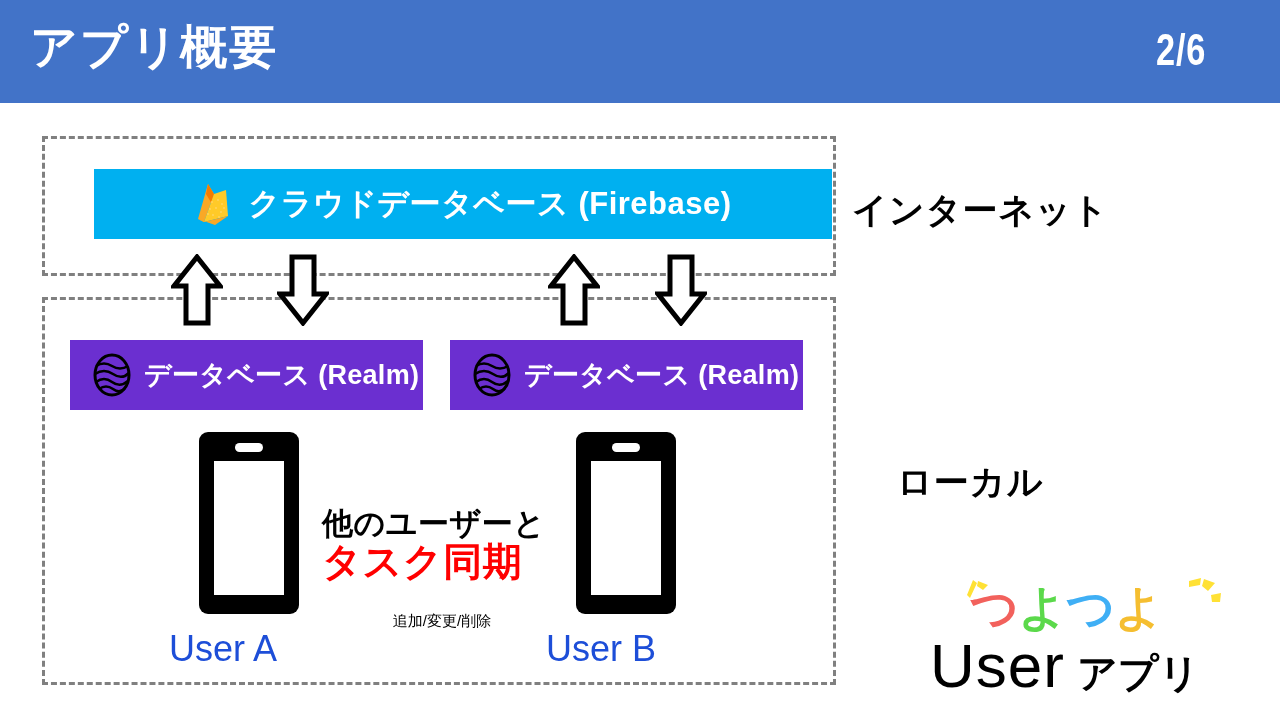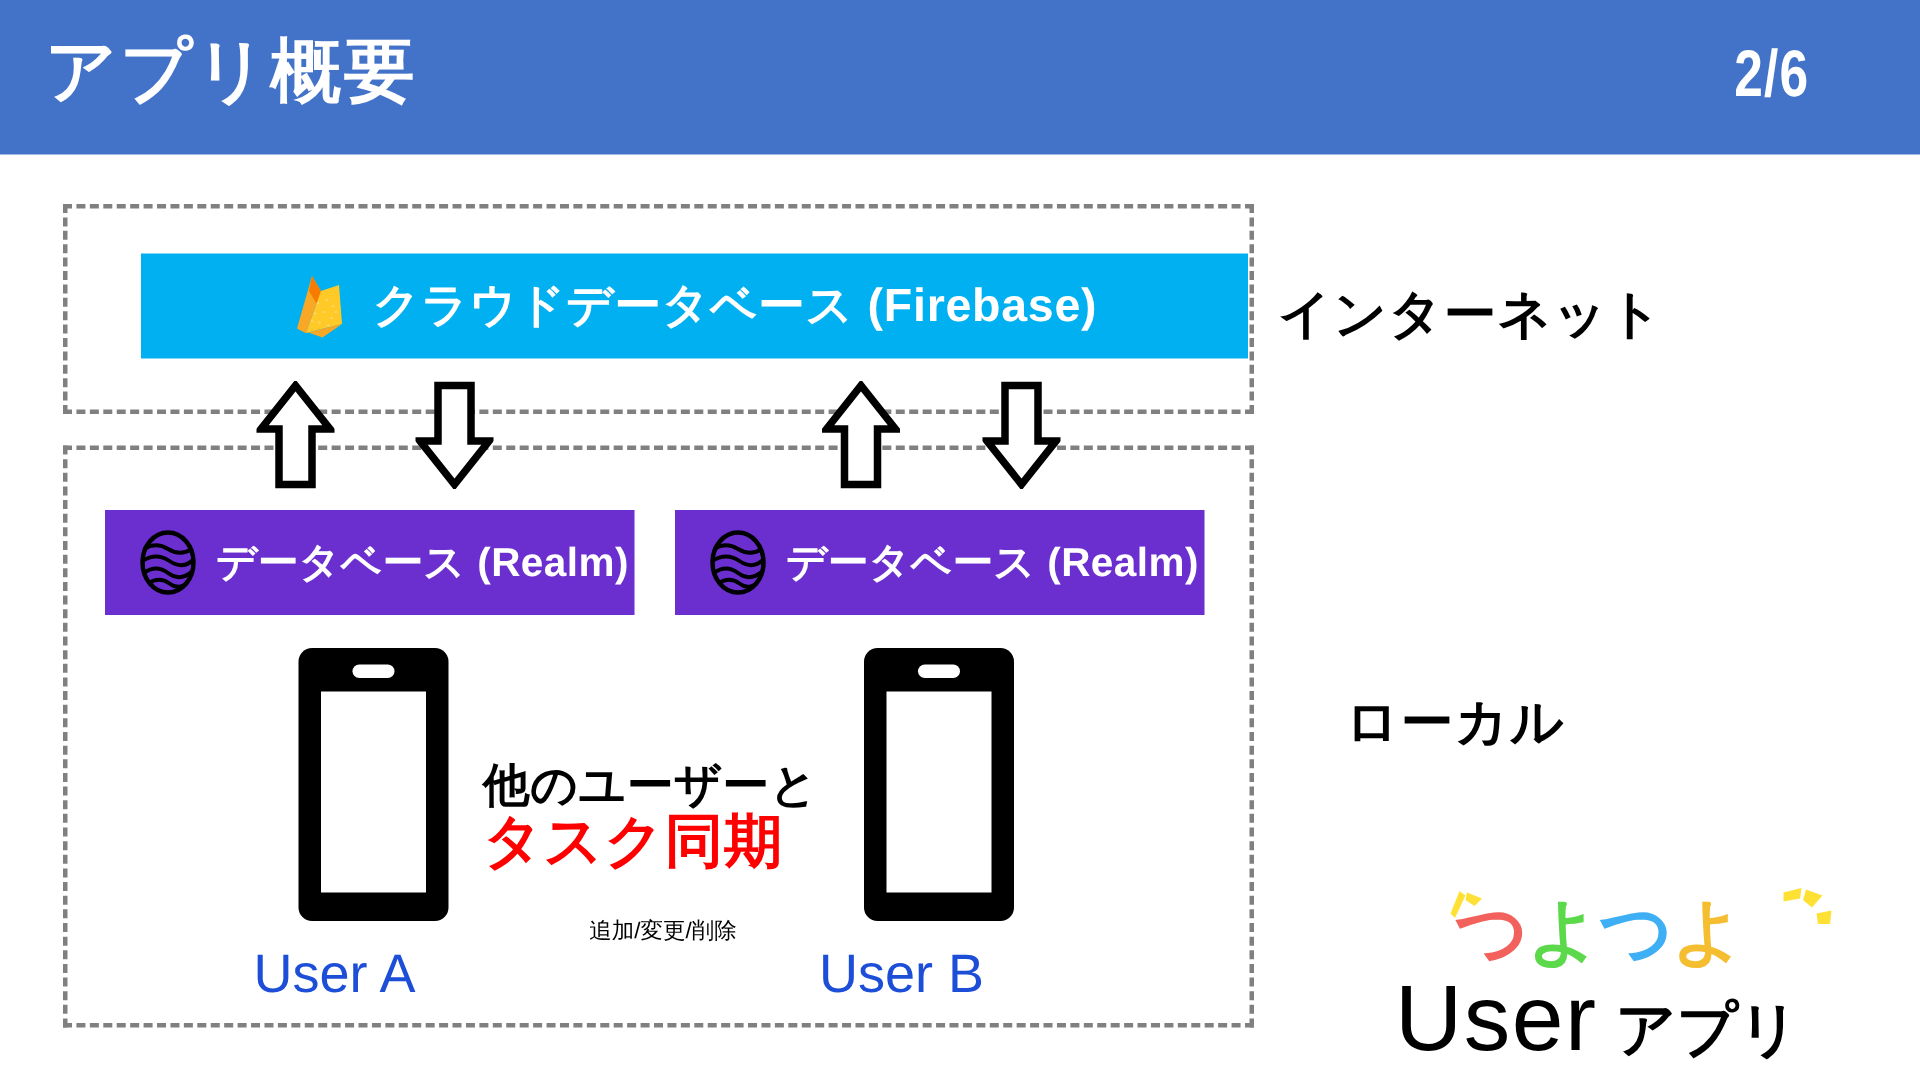--- a/index.html
+++ b/index.html
@@ -224,21 +224,21 @@
     color: #000000;
     font-size: 15px;
     line-height: 28px;
     white-space: nowrap;
   }
 
   
   .app-logo {
     position: absolute;
     left: 930px;
-    top: 591px;
+    top: 577px;
     width: 320px;
     height: 130px;
   }
   .logo-kana {
     position: absolute;
     left: 40px;
     top: 0;
     width: 250px;
     height: 62px;
     font-size: 48px;

